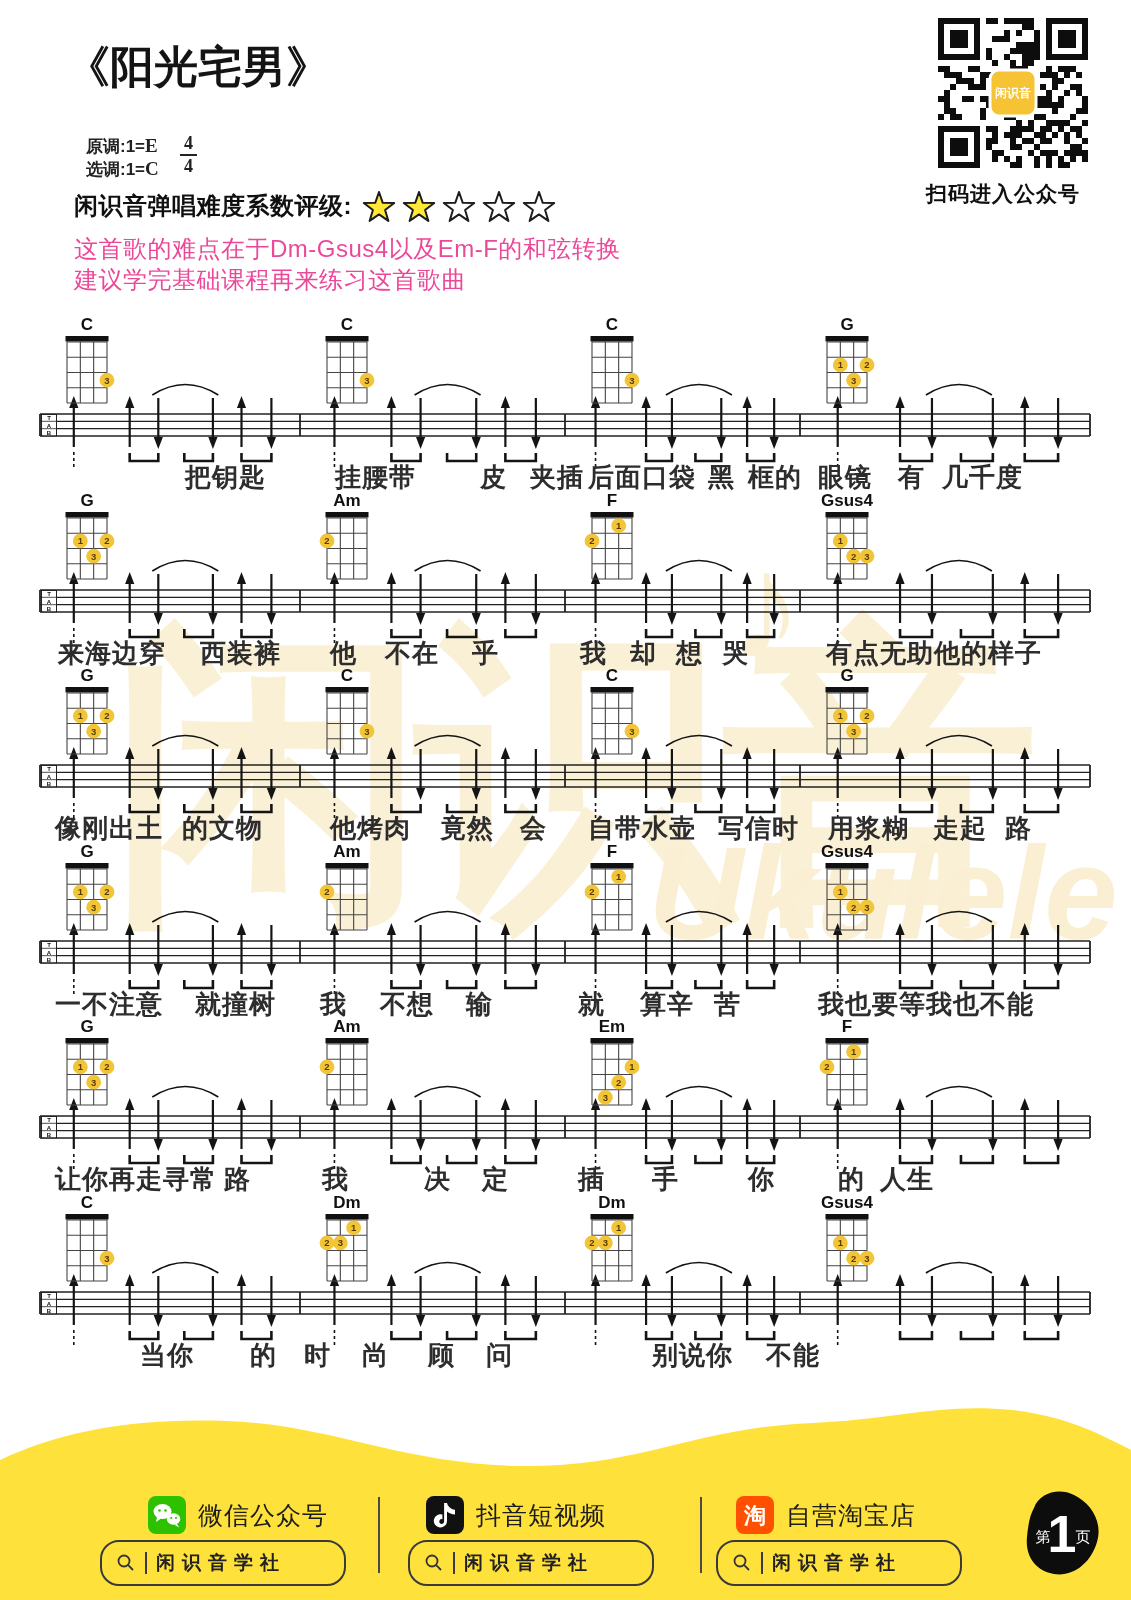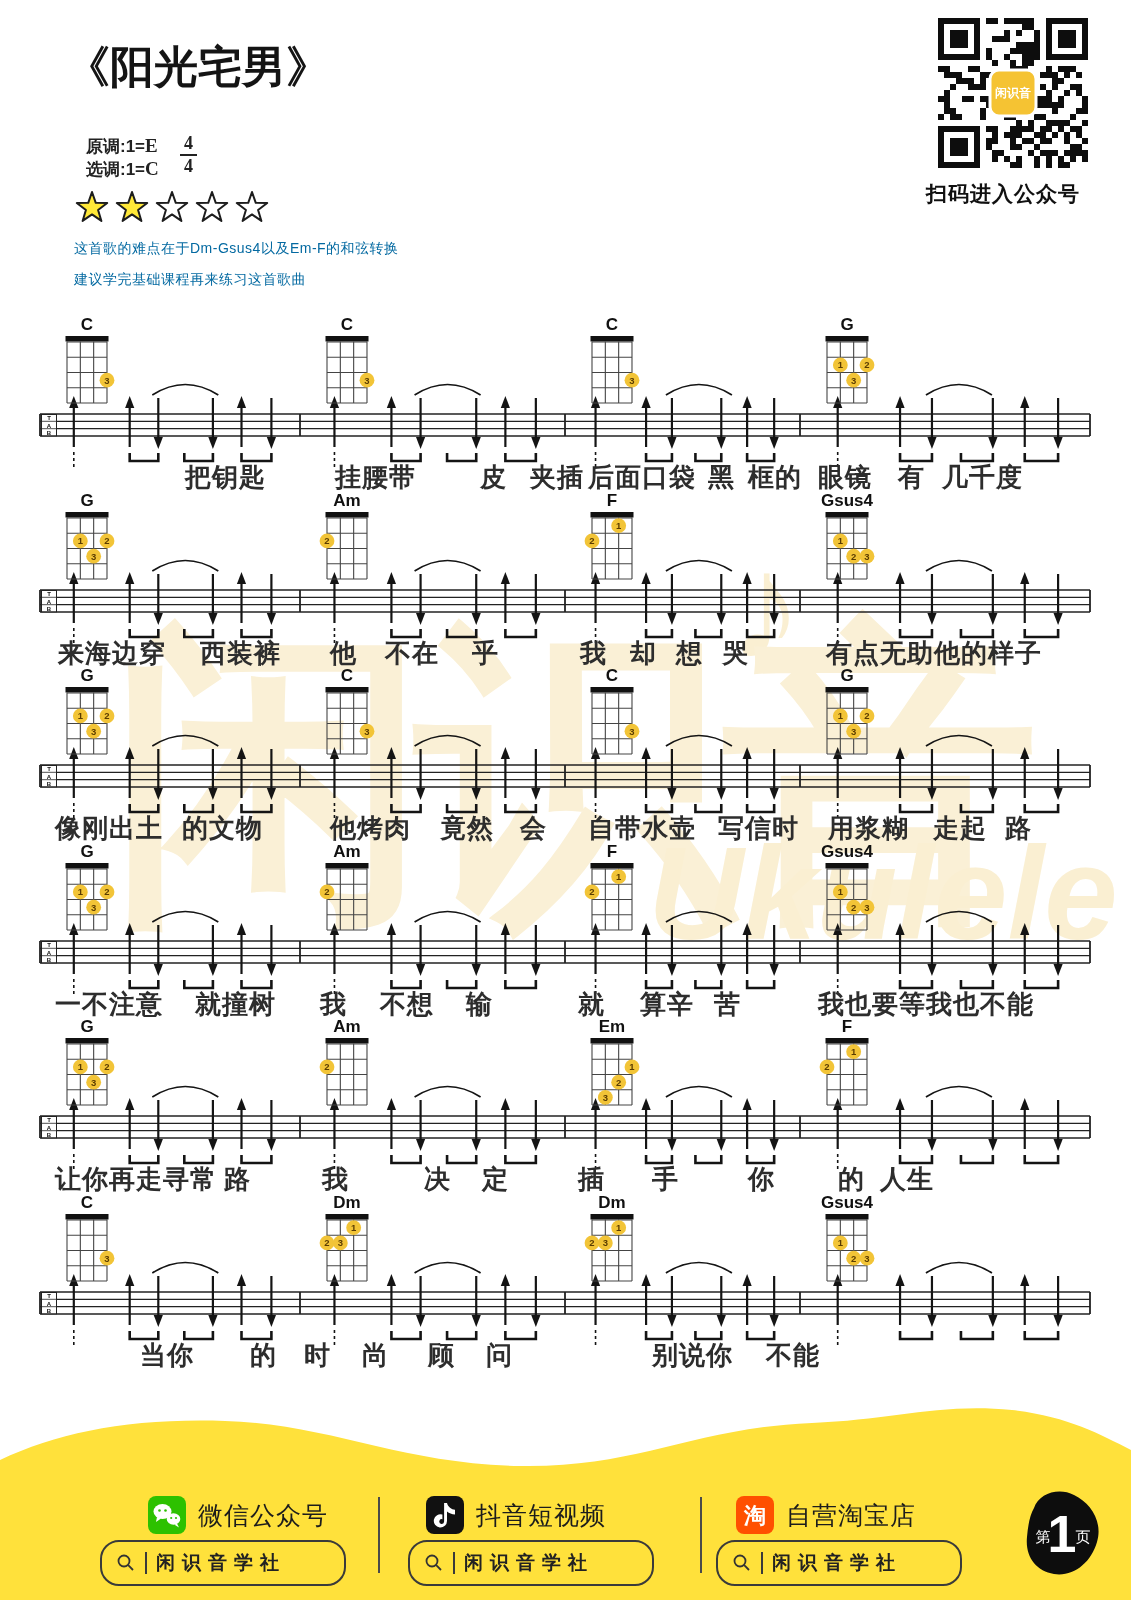--- a/index.html
+++ b/index.html
@@ -9,21 +9,21 @@
   .title{position:absolute;left:66px;top:38px;font-size:44px;font-weight:900;color:#141414;letter-spacing:0;z-index:3;}
   .keys{position:absolute;left:86px;top:135px;font-size:17px;font-weight:700;color:#222;line-height:22px;z-index:3;}
   .keys .kletter{font-family:"Liberation Serif","DejaVu Serif",serif;font-size:19px;font-weight:700;}
   .frac{position:absolute;left:180px;top:133px;text-align:center;font-family:"Liberation Serif","DejaVu Serif",serif;
         font-weight:700;font-size:18px;color:#222;line-height:21px;z-index:3;}
   .frac .ftop{display:block;border-bottom:2px solid #222;padding:0 4px;}
   .frac .fbot{display:block;padding:0 4px;}
   .credits{position:absolute;left:240px;top:159px;font-size:19px;color:#1d1d1d;z-index:3;letter-spacing:0.5px;}
   .rating{position:absolute;left:74px;top:188px;display:flex;align-items:center;gap:5px;z-index:3;}
   .rating-label{font-size:24px;font-weight:800;color:#101010;margin-right:4px;letter-spacing:0.5px;}
-  .notes{position:absolute;left:74px;top:233px;font-size:14px;color:#0369a1;line-height:31px;z-index:3;letter-spacing:0.5px;}
+  .notes{position:absolute;left:74px;top:233px;font-size:24px;color:#ec4899;line-height:31px;z-index:3;letter-spacing:0.5px;}
   
   .qrwrap{position:absolute;left:938px;top:18px;z-index:3;}
   .qr-caption{position:absolute;left:926px;top:180px;width:178px;font-size:21px;font-weight:700;color:#101010;z-index:3;letter-spacing:1px;}
   
   .wm{position:absolute;z-index:1;color:#FAF0D6;font-weight:900;pointer-events:none;}
   .wm-cjk{left:110px;top:565px;font-size:318px;letter-spacing:-12px;}
   .wm-latin{left:648px;top:818px;font-size:132px;font-style:italic;font-weight:700;color:#FAEFD2;}
   .wm-note{left:728px;top:520px;font-size:150px;color:#FAEFD2;font-weight:400;}
   
   .rowsvg{position:absolute;left:0;z-index:2;}
@@ -53,20 +53,21 @@
   <div class="keys">
     <div><span>原调:1=</span><span class="kletter">E</span></div>
     <div><span>选调:1=</span><span class="kletter">C</span></div>
   </div>
   <div class="frac">
     <span class="ftop">4</span>
     <span class="fbot">4</span>
   </div>
 
   <div class="rating">
+    <span class="rating-label">闲识音弹唱难度系数评级:</span>
     <span id="stars" style="display:flex;gap:4px;align-items:center;">
         <svg width="36" height="36">
           <polygon points="18.00,4.00 21.76,14.82 33.22,15.06 24.09,21.98 27.40,32.94 18.00,26.40 8.60,32.94 11.91,21.98 2.78,15.06 14.24,14.82" fill="#FFE838" stroke="#1d1d1d" stroke-width="2" stroke-linejoin="round"></polygon>
         </svg>
         <svg width="36" height="36">
           <polygon points="18.00,4.00 21.76,14.82 33.22,15.06 24.09,21.98 27.40,32.94 18.00,26.40 8.60,32.94 11.91,21.98 2.78,15.06 14.24,14.82" fill="#FFE838" stroke="#1d1d1d" stroke-width="2" stroke-linejoin="round"></polygon>
         </svg>
         <svg width="36" height="36">
           <polygon points="18.00,4.00 21.76,14.82 33.22,15.06 24.09,21.98 27.40,32.94 18.00,26.40 8.60,32.94 11.91,21.98 2.78,15.06 14.24,14.82" fill="#ffffff" stroke="#1d1d1d" stroke-width="2" stroke-linejoin="round"></polygon>
         </svg>

